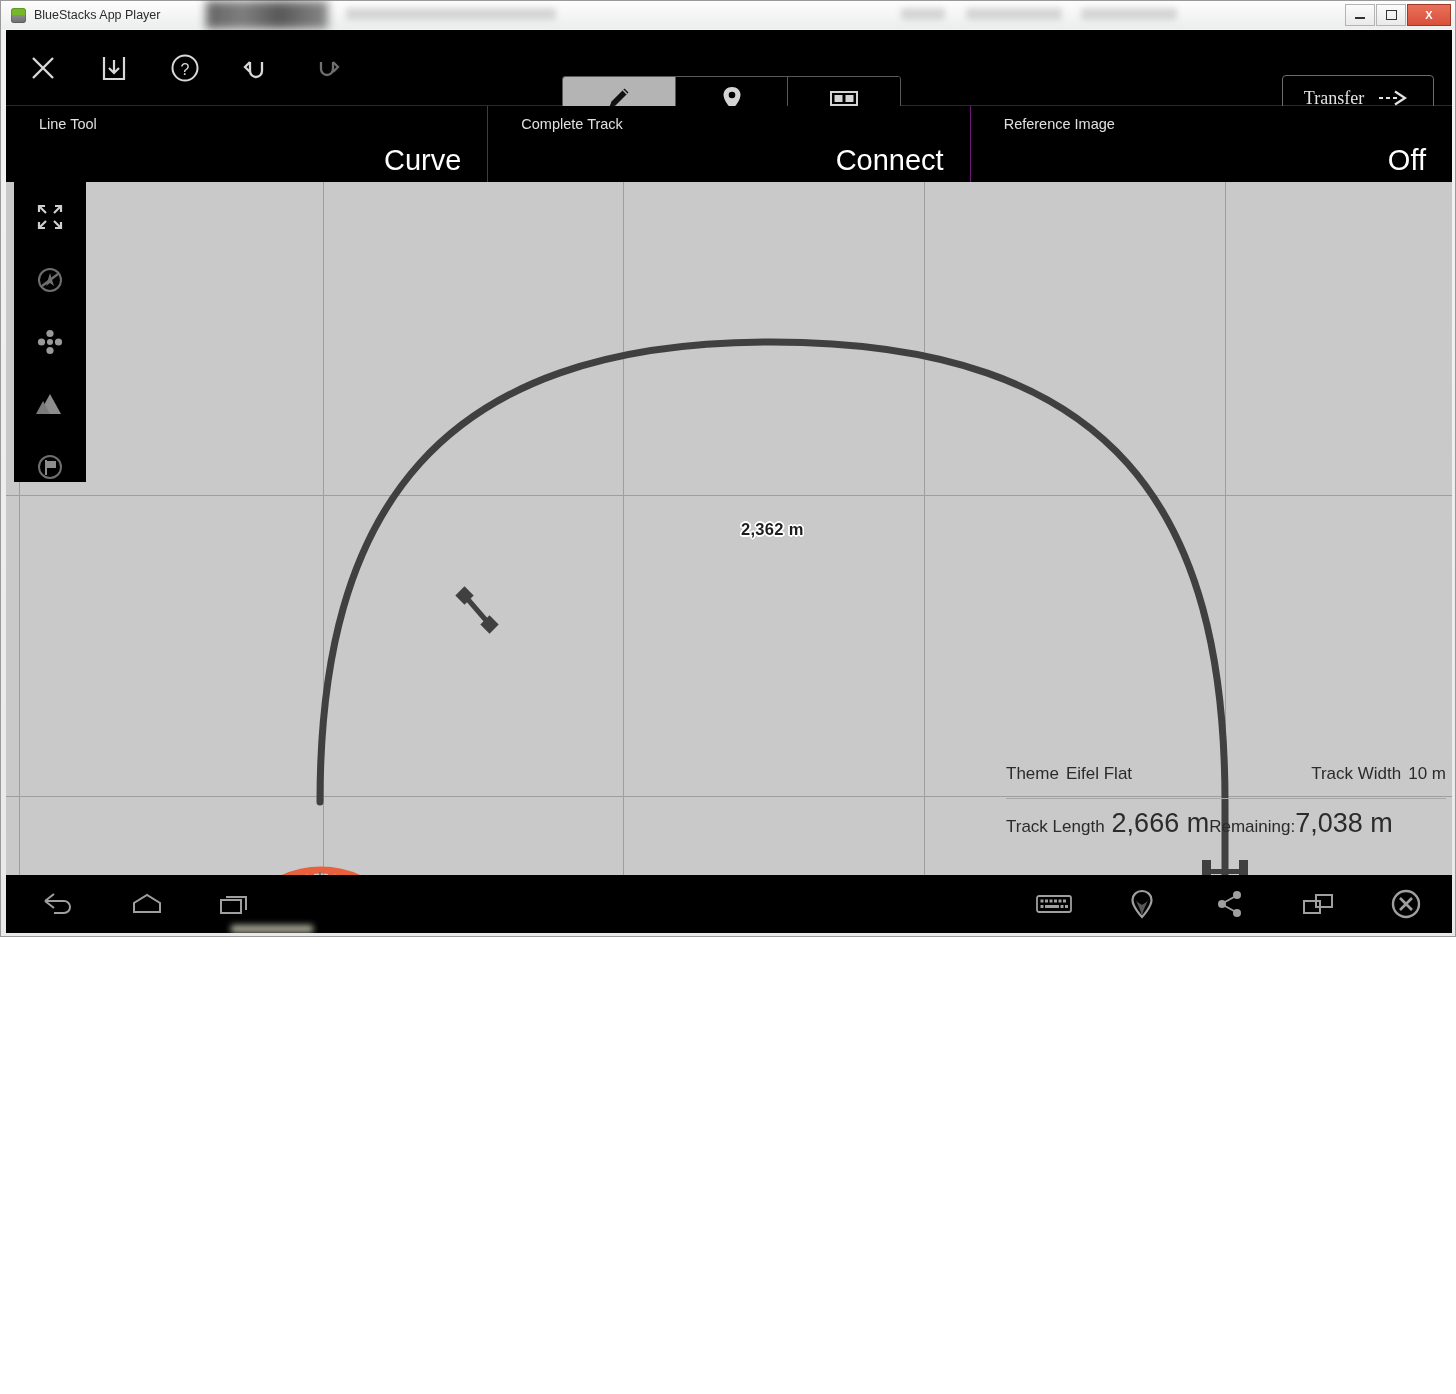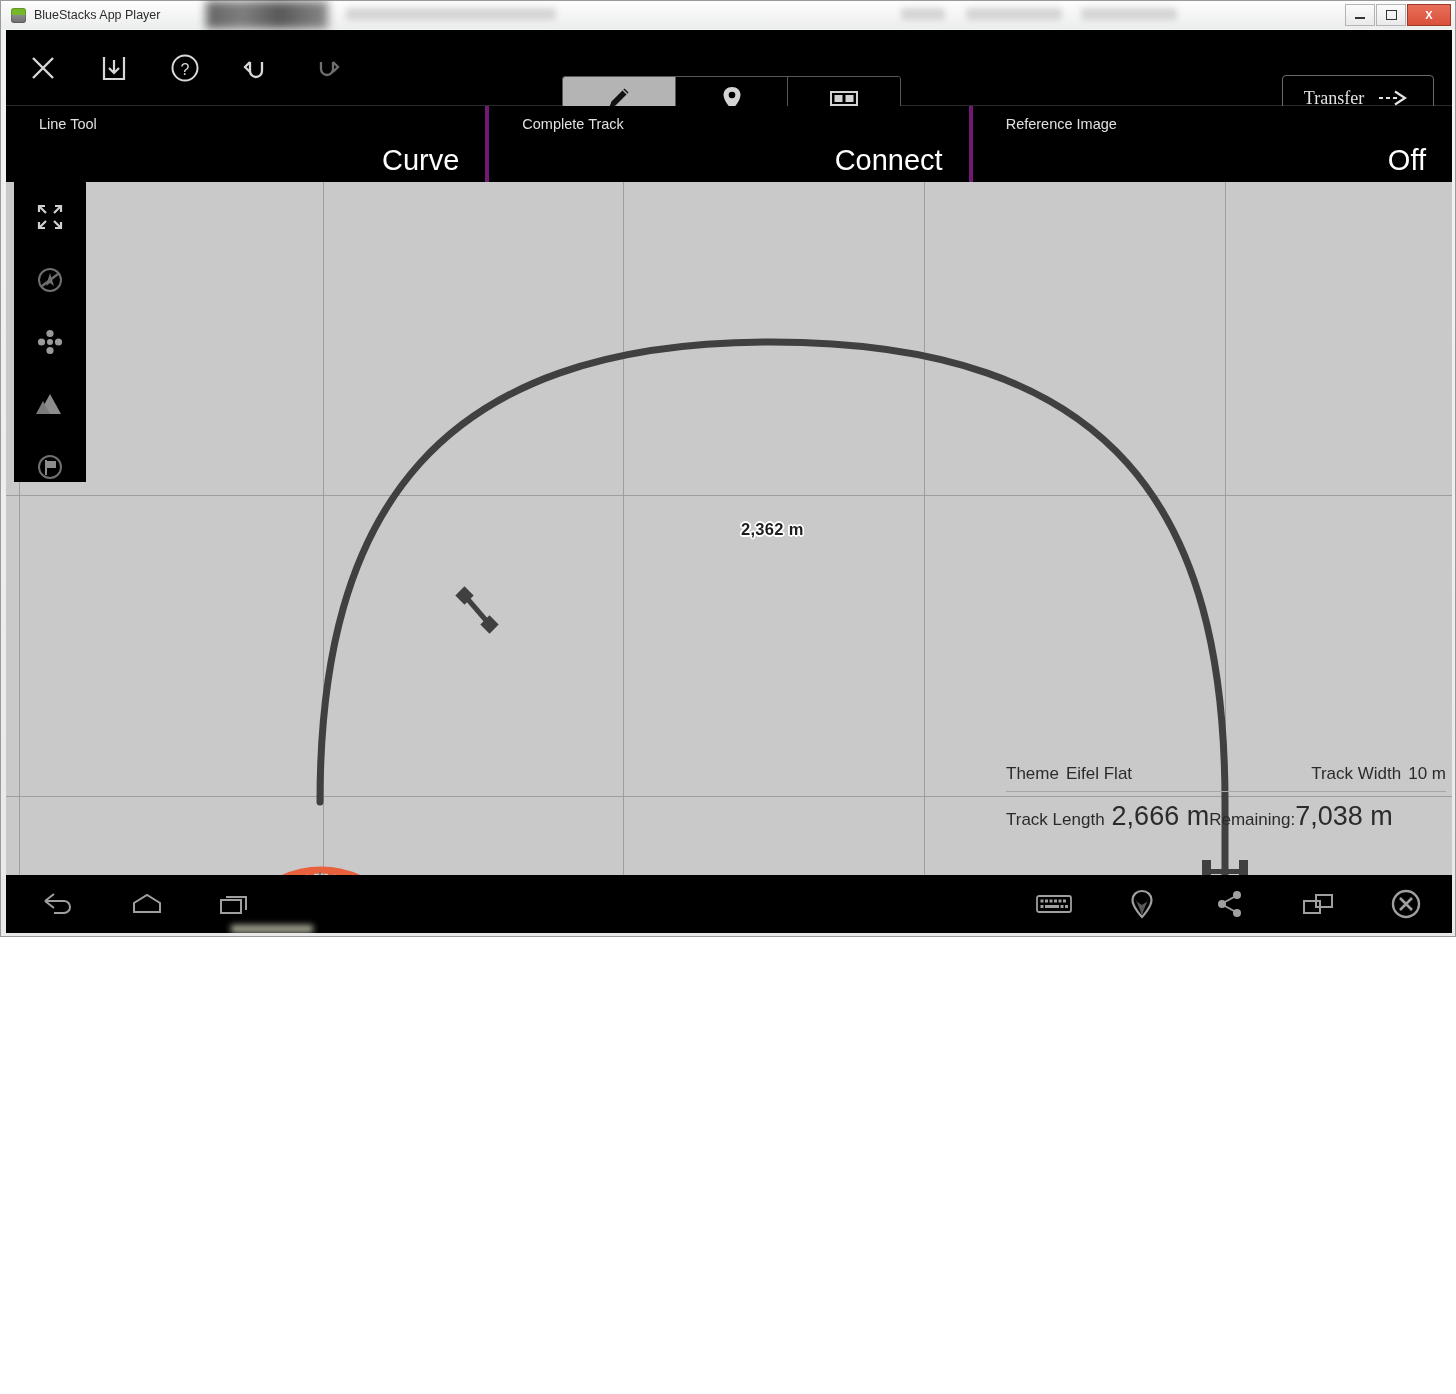--- a/index.html
+++ b/index.html
@@ -158,21 +158,21 @@
   .parambar {
     position: absolute;
     left: 0; top: 76px;
     width: 100%; height: 76px;
     display: flex;
     background: #000;
   }
   .param {
     position: relative;
     flex: 1;
-    border-right: 4px solid #701a75;
+    border-right: 1px solid #701a75;
     box-sizing: border-box;
   }
   .param:last-child { border-right: none; }
   .param-label {
     position: absolute;
     left: 33px; top: 10px;
     font-size: 14.5px;
     color: #e0e0e0;
   }
   .param-value {
@@ -241,21 +241,21 @@
     left: 1000px; top: 582px;
     width: 440px;
     z-index: 4;
     color: #2b2b2b;
   }
   .info-row1 {
     display: flex; justify-content: space-between;
     align-items: baseline;
     font-size: 17px;
     border-bottom: 1px solid #a7a7a7;
-    padding-bottom: 7px;
+    padding-bottom: 14px;
   }
   .info-pair { white-space: nowrap; }
   .info-pair .k { margin-right: 7px; }
   .info-row2 {
     display: flex; justify-content: flex-start;
     align-items: baseline;
     padding-top: 9px;
     white-space: nowrap;
   }
   .len-k { font-size: 17px; }

